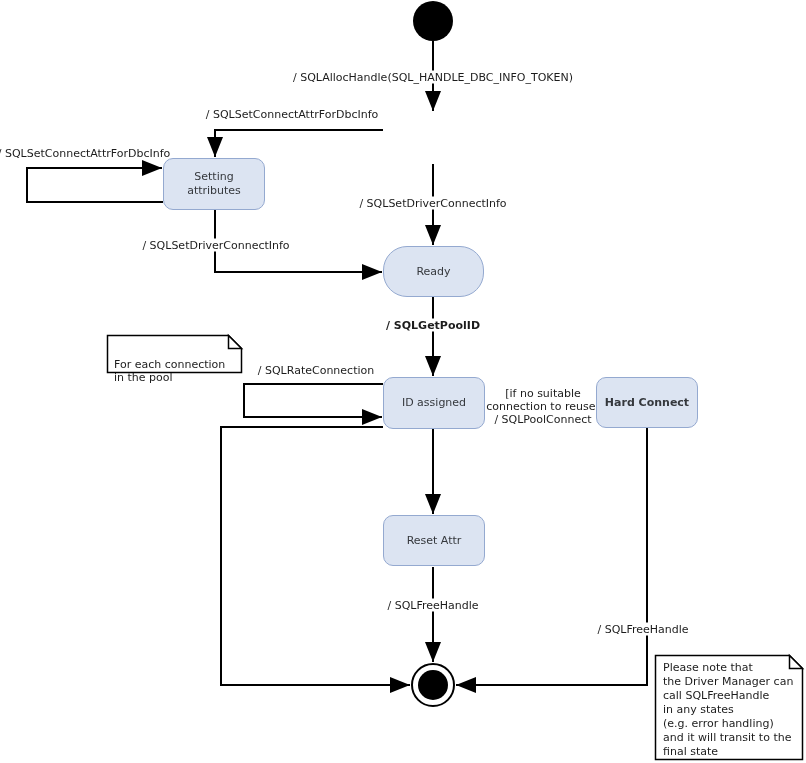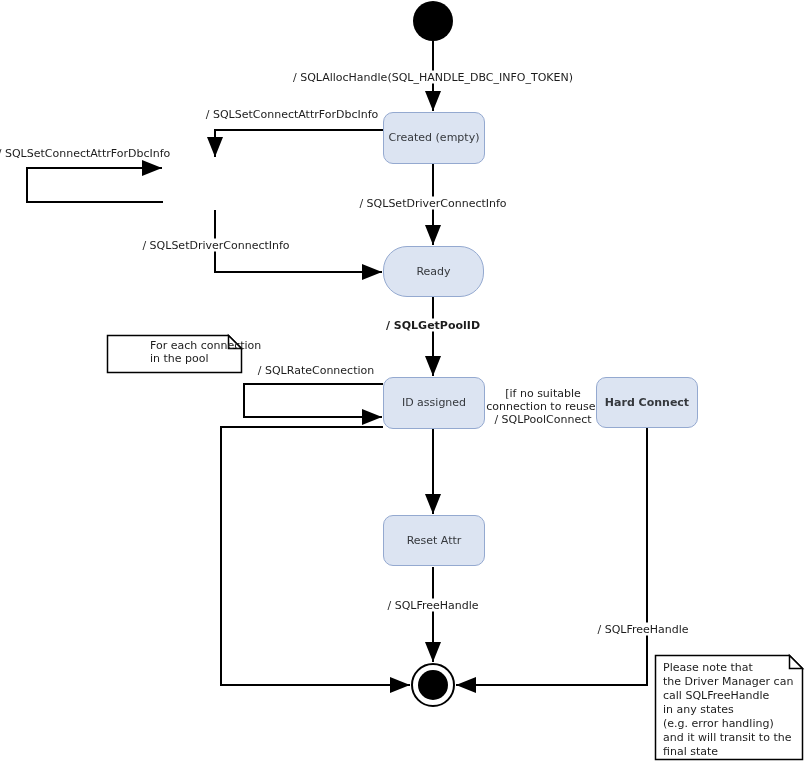--- a/index.html
+++ b/index.html
@@ -89,27 +89,28 @@
   <span class="lbl" style="left:433px;top:203px;">/ SQLSetDriverConnectInfo</span>
   <span class="lbl" style="left:216px;top:245px;">/ SQLSetDriverConnectInfo</span>
   <span class="lbl" style="left:433px;top:325px;font-weight:bold;">/ SQLGetPoolID</span>
   <span class="lbl" style="left:316px;top:370px;">/ SQLRateConnection</span>
   <span class="lbl multi" style="left:543px;top:370px;margin-top:36px;">[if no suitable
 connection to reuse]
 / SQLPoolConnect</span>
   <span class="lbl" style="left:433px;top:605px;">/ SQLFreeHandle</span>
   <span class="lbl" style="left:643px;top:629px;">/ SQLFreeHandle</span>
 
-  <div class="state" style="left:383px;top:112px;width:102px;height:52px;">Created (empty)</div>
+  <div class="state" style="left:163px;top:158px;width:102px;height:52px;">Setting
+attributes</div>
   <div class="state" style="left:383px;top:246px;width:101px;height:51px;border-radius:24px;">Ready</div>
   <div class="state" style="left:383px;top:377px;width:102px;height:52px;">ID assigned</div>
   <div class="state" style="left:596px;top:377px;width:102px;height:51px;font-weight:bold;">Hard Connect</div>
   <div class="state" style="left:383px;top:515px;width:102px;height:51px;">Reset Attr</div>
 
-  <div class="note-text" id="note-pool-text" style="left:114px;top:339px;width:120px;margin-left:36px;">For each connection
+  <div class="note-text" id="note-pool-text" style="left:114px;top:358px;width:120px;">For each connection
 in the pool</div>
   <div class="note-text" style="left:663px;top:661px;width:134px;">Please note that
 the Driver Manager can
 call SQLFreeHandle
 in any states
 (e.g. error handling)
 and it will transit to the
 final state</div>
 
 </div>

